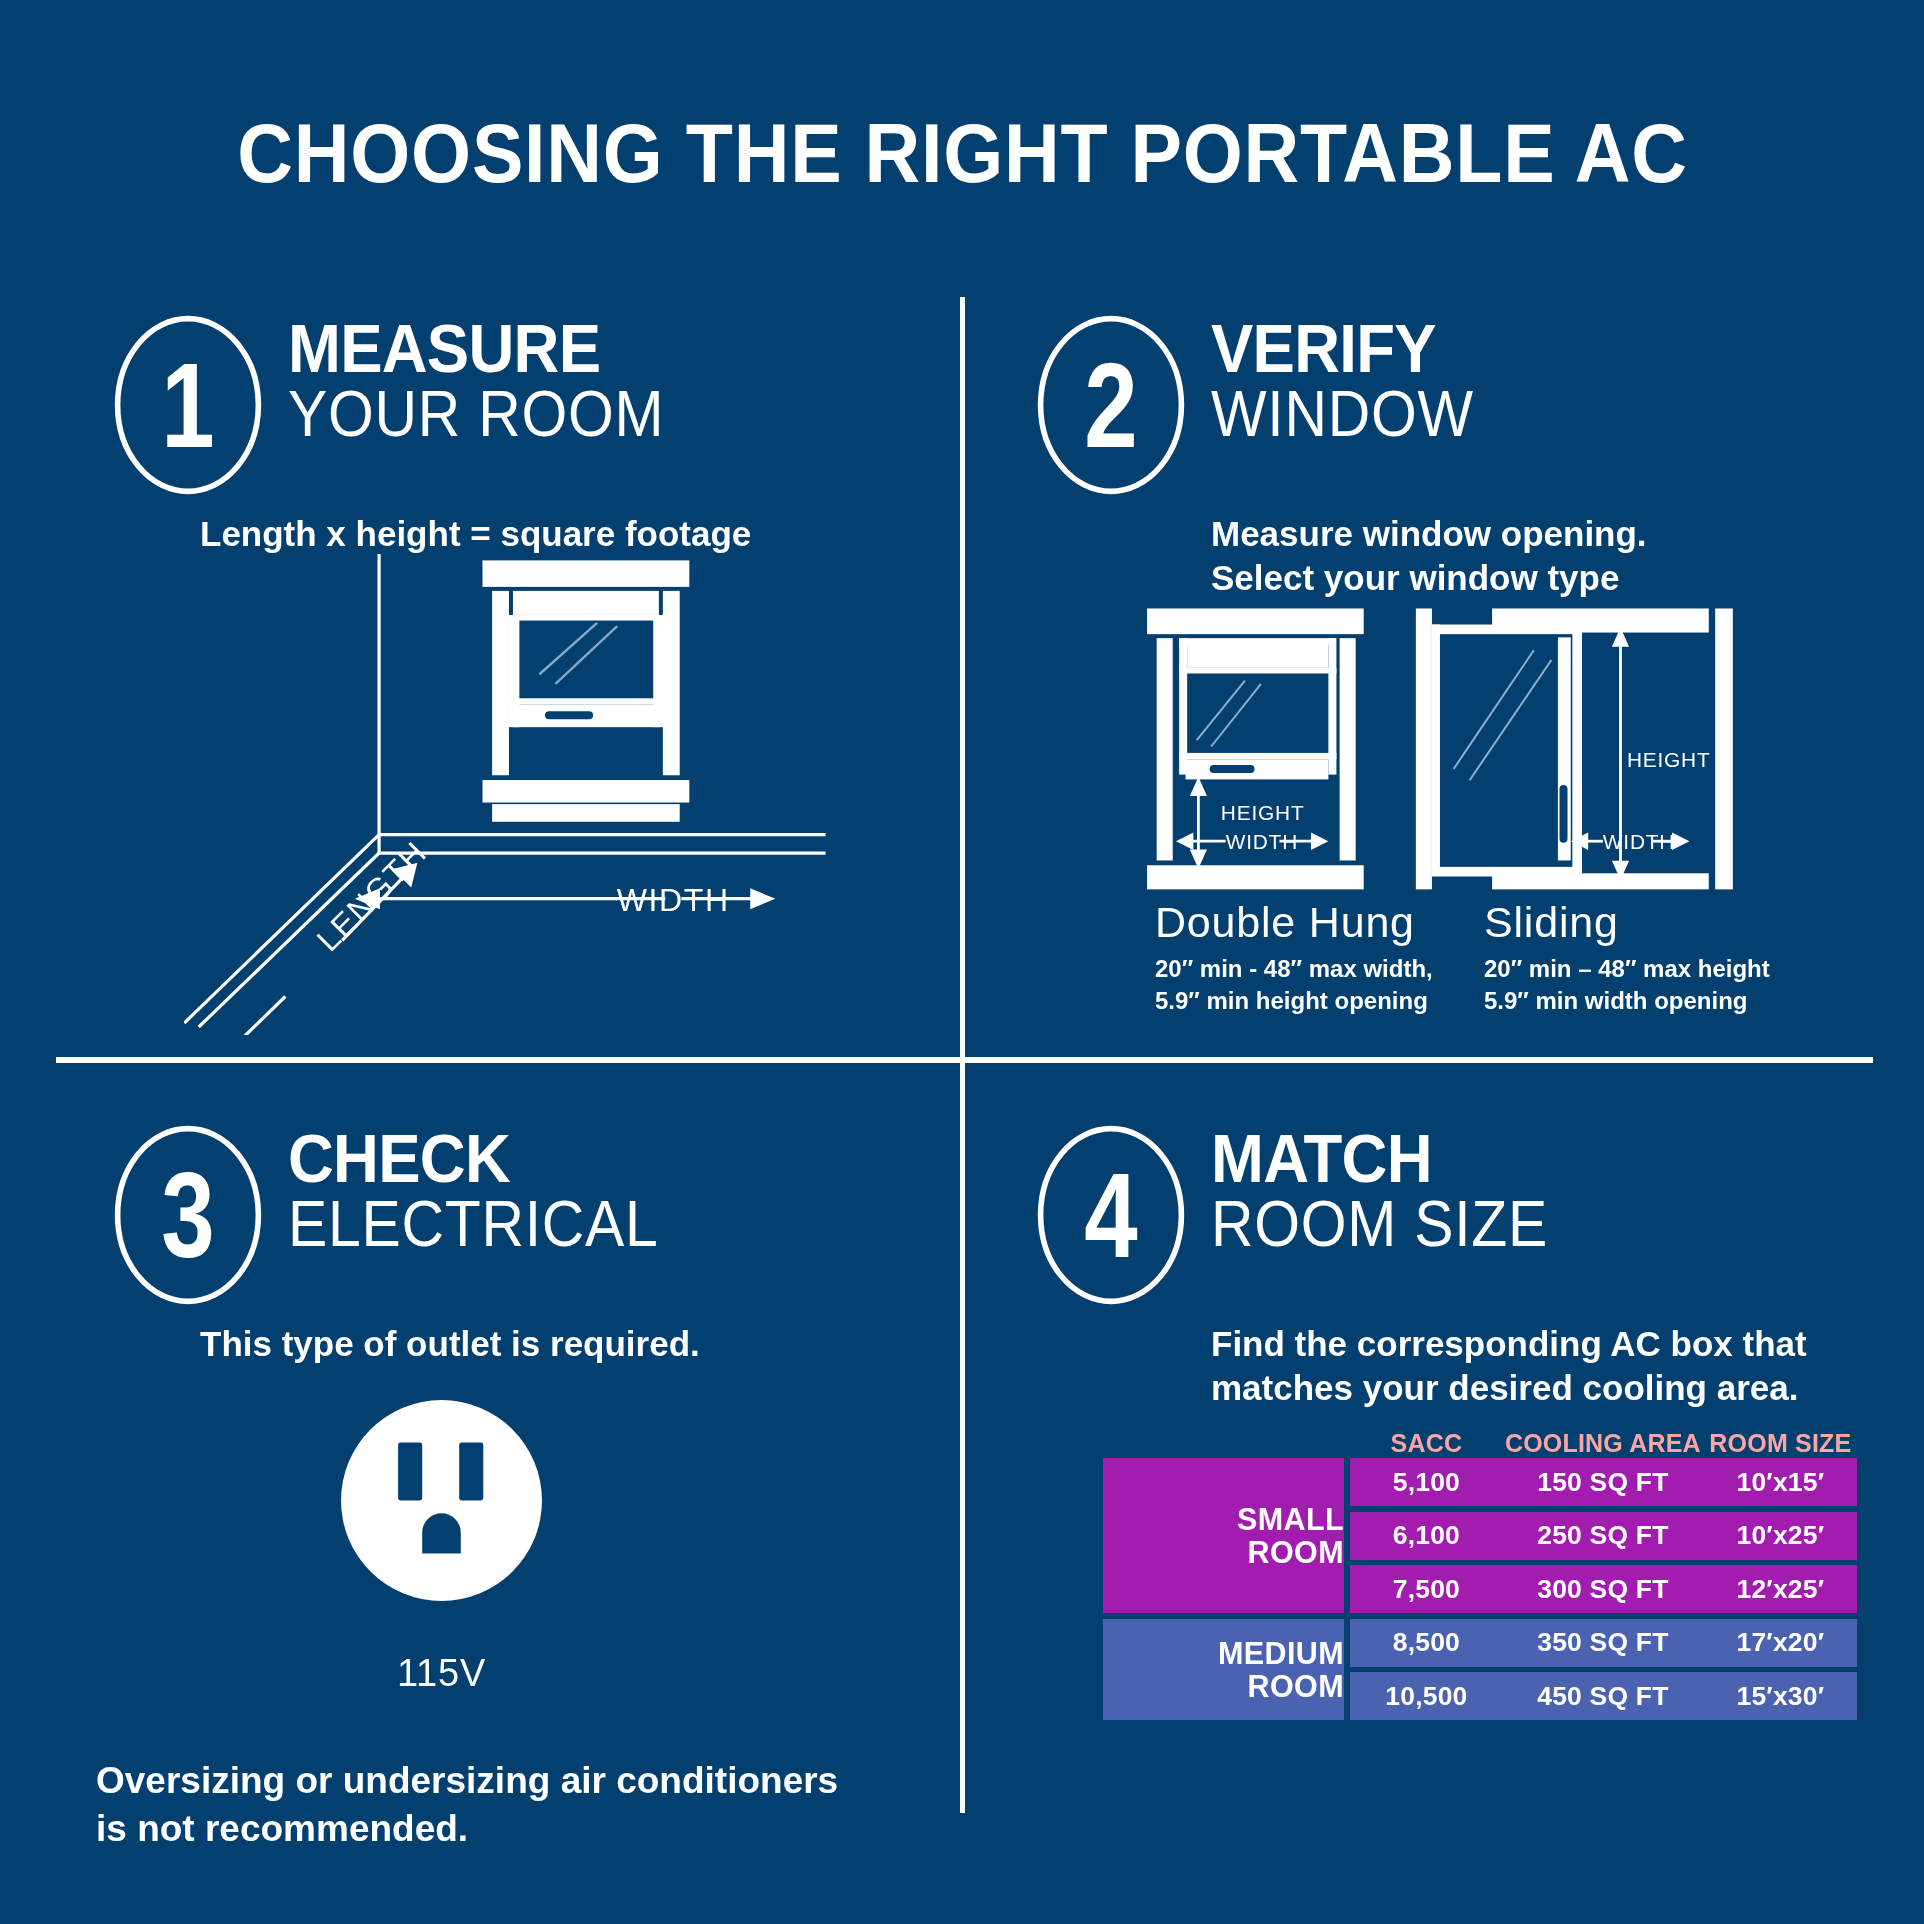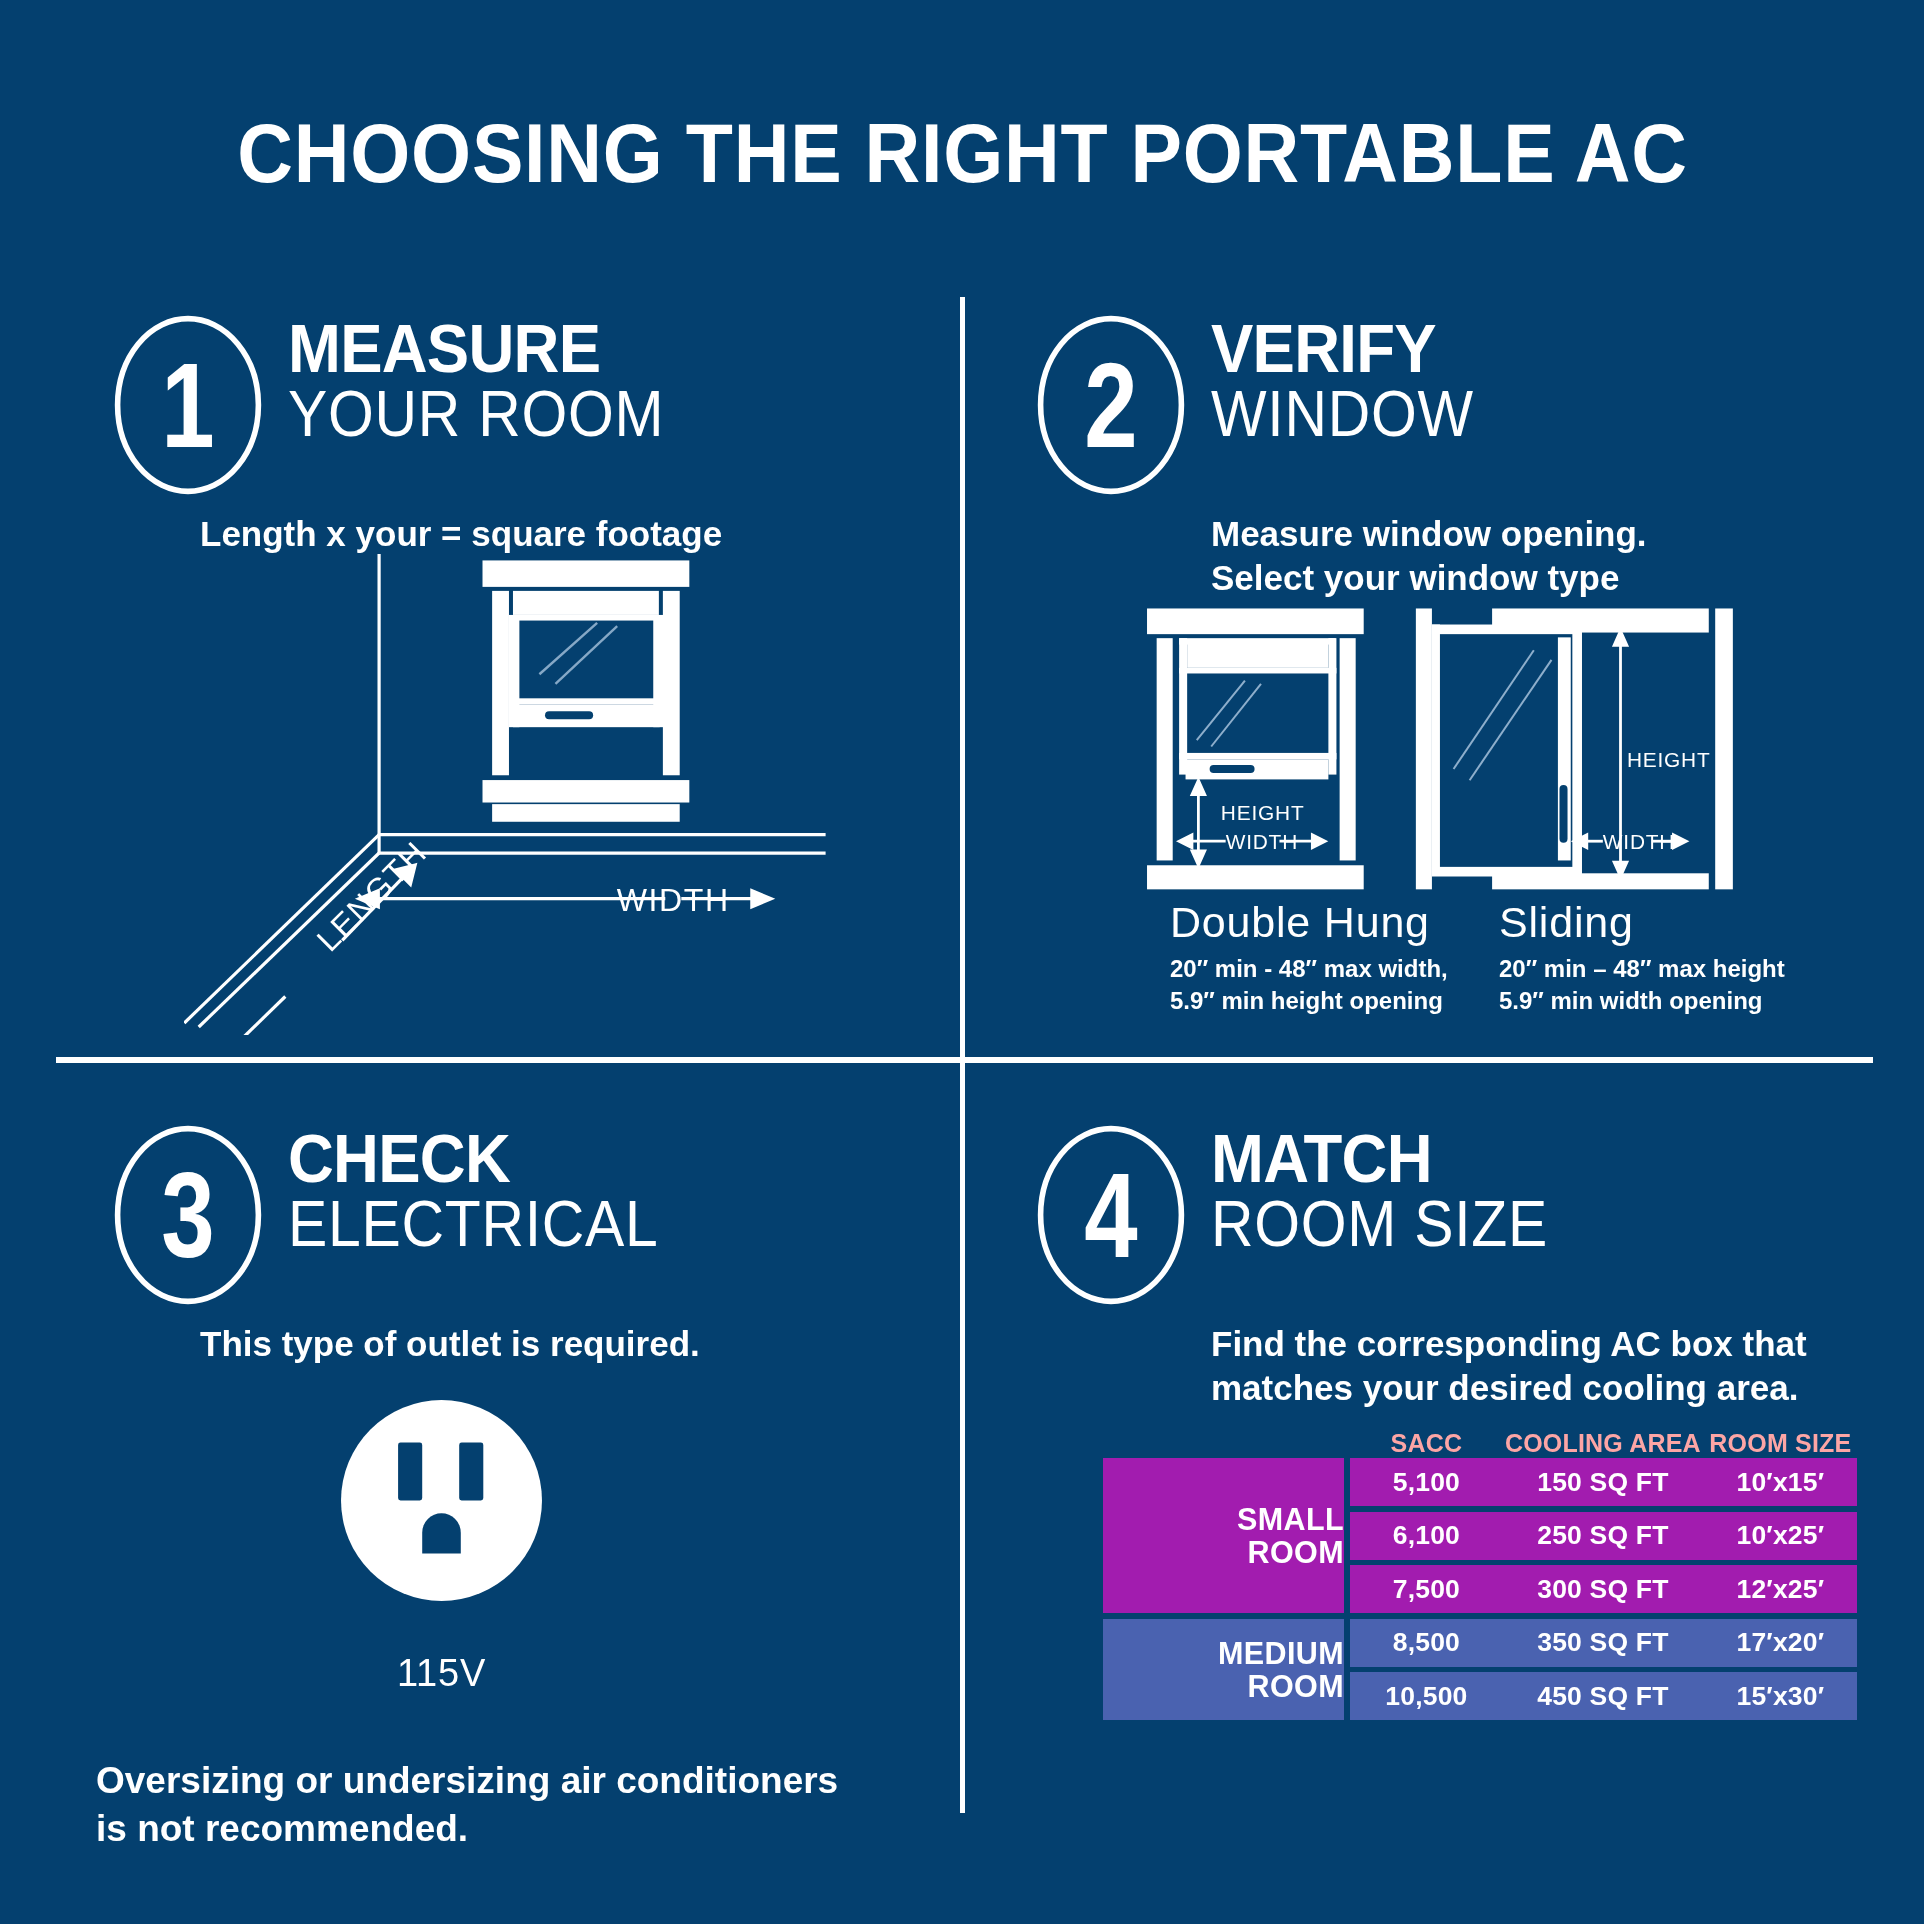--- a/index.html
+++ b/index.html
@@ -54,21 +54,21 @@
   .note{font-size:37px;font-weight:bold;line-height:1.3;}
 
   
   #p1sub{position:absolute;left:88px;top:199px;font-size:35px;font-weight:bold;}
   #p1art{position:absolute;left:72px;top:233px;}
 
   
   #p2sub{position:absolute;left:176px;top:199px;}
   #p2art{position:absolute;left:104px;top:289px;}
   .wlabels{position:absolute;left:96px;top:586px;width:722px;}
-  .wcol{position:absolute;top:0;margin-left:15px;}
+  .wcol{position:absolute;top:0;}
   .wname{font-size:43px;font-weight:normal;line-height:1.1;letter-spacing:0.8px;}
   .wspec{font-size:24px;font-weight:bold;line-height:1.35;margin-top:6.4px;}
 
   
   #p3sub{position:absolute;left:88px;top:199px;}
   #outlet{position:absolute;left:225px;top:273px;}
   #volt{position:absolute;left:225px;top:529px;width:209px;text-align:center;font-size:38px;font-weight:normal;letter-spacing:0.8px;}
   #p3note{position:absolute;left:-16px;top:634px;width:802px;}
 
   
@@ -112,21 +112,21 @@
           <ellipse cx="95" cy="115" rx="88" ry="108" fill="none" stroke="#ffffff" stroke-width="7"></ellipse>
         </svg>
         <div class="numtext">1</div>
       </div>
       <div class="headtxt">
         <div class="hl1">MEASURE</div>
         <div class="hl2">YOUR ROOM</div>
       </div>
     </div>
 
-    <div id="p1sub" class="sub">Length x your = square footage</div>
+    <div id="p1sub" class="sub">Length x height = square footage</div>
 
     <div id="p1art">
       <svg width="690" height="489" viewBox="0 0 860 610">
         <g fill="#ffffff">
 
           <rect x="372" y="18" width="258" height="33"></rect>
           <rect x="384" y="56" width="21" height="230"></rect>
           <rect x="597" y="56" width="21" height="230"></rect>
           <rect x="410" y="56" width="182" height="30"></rect>
           <rect x="410" y="86" width="182" height="7"></rect>

